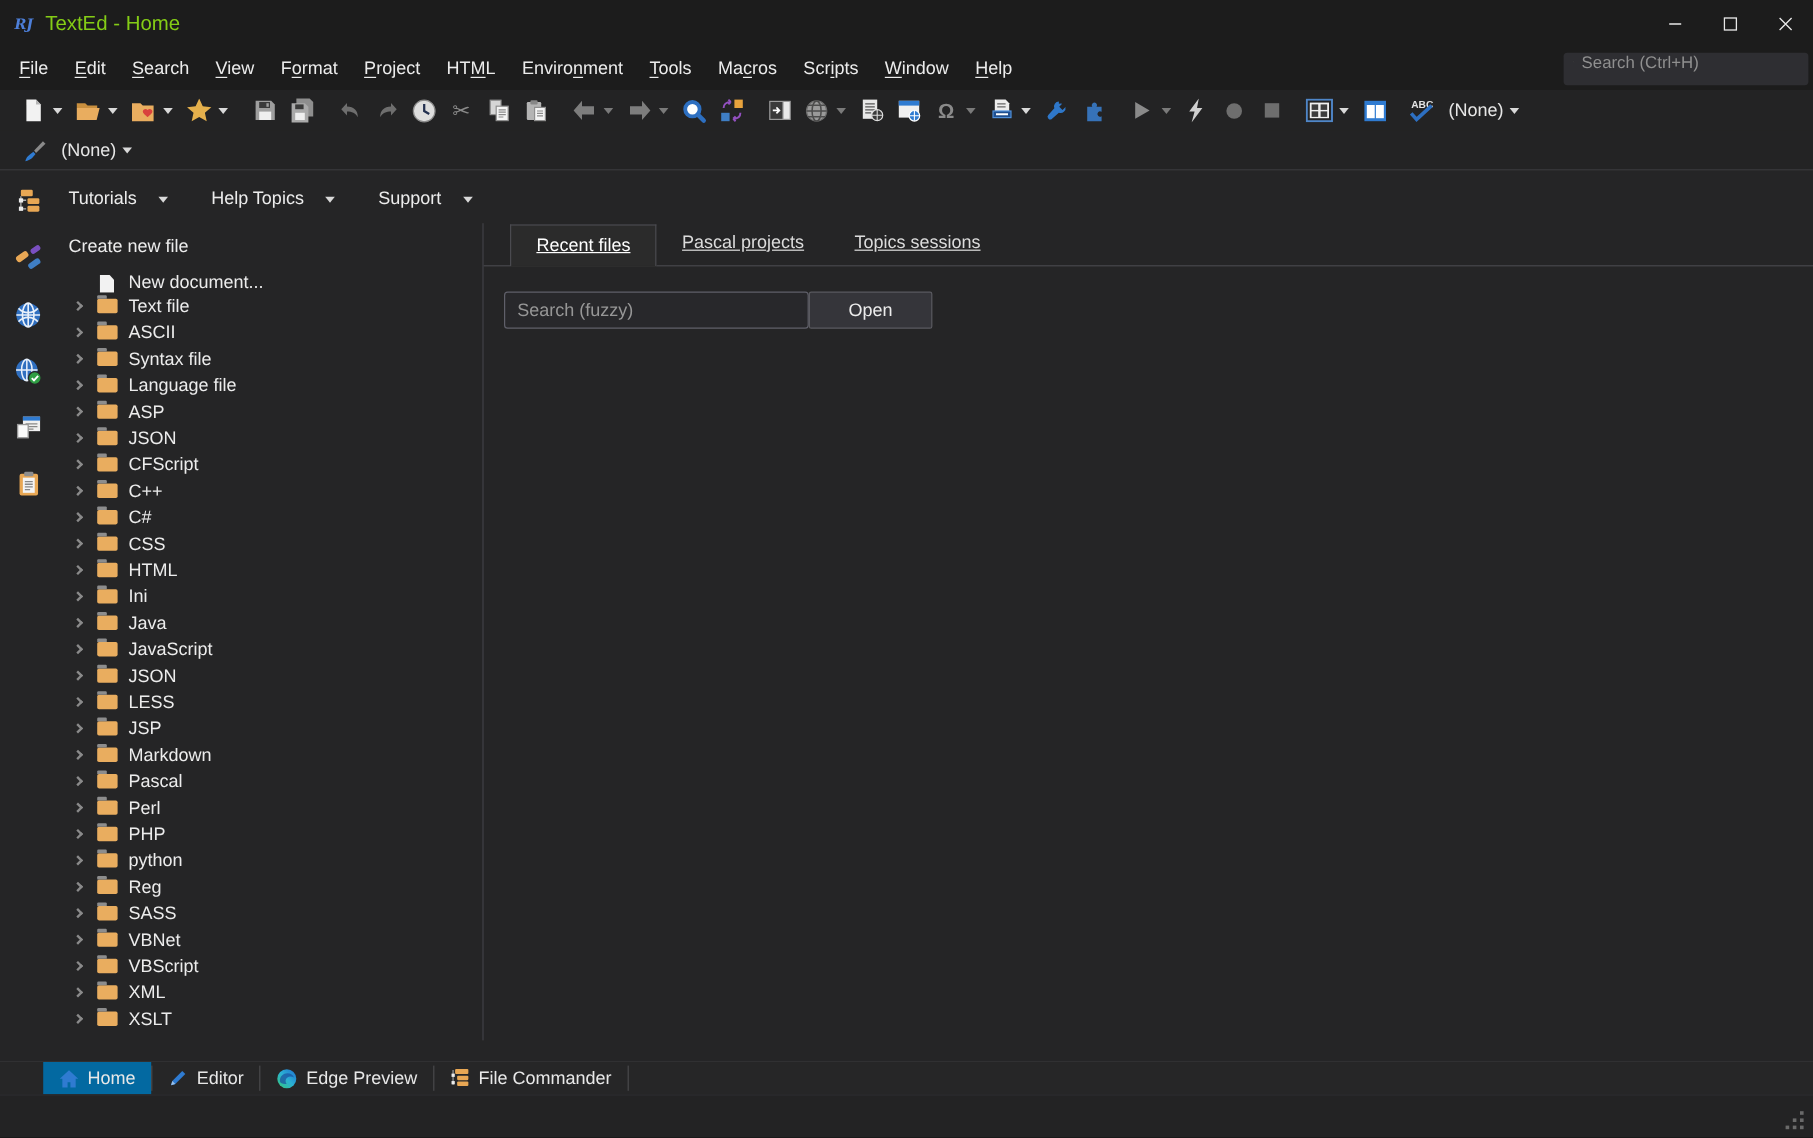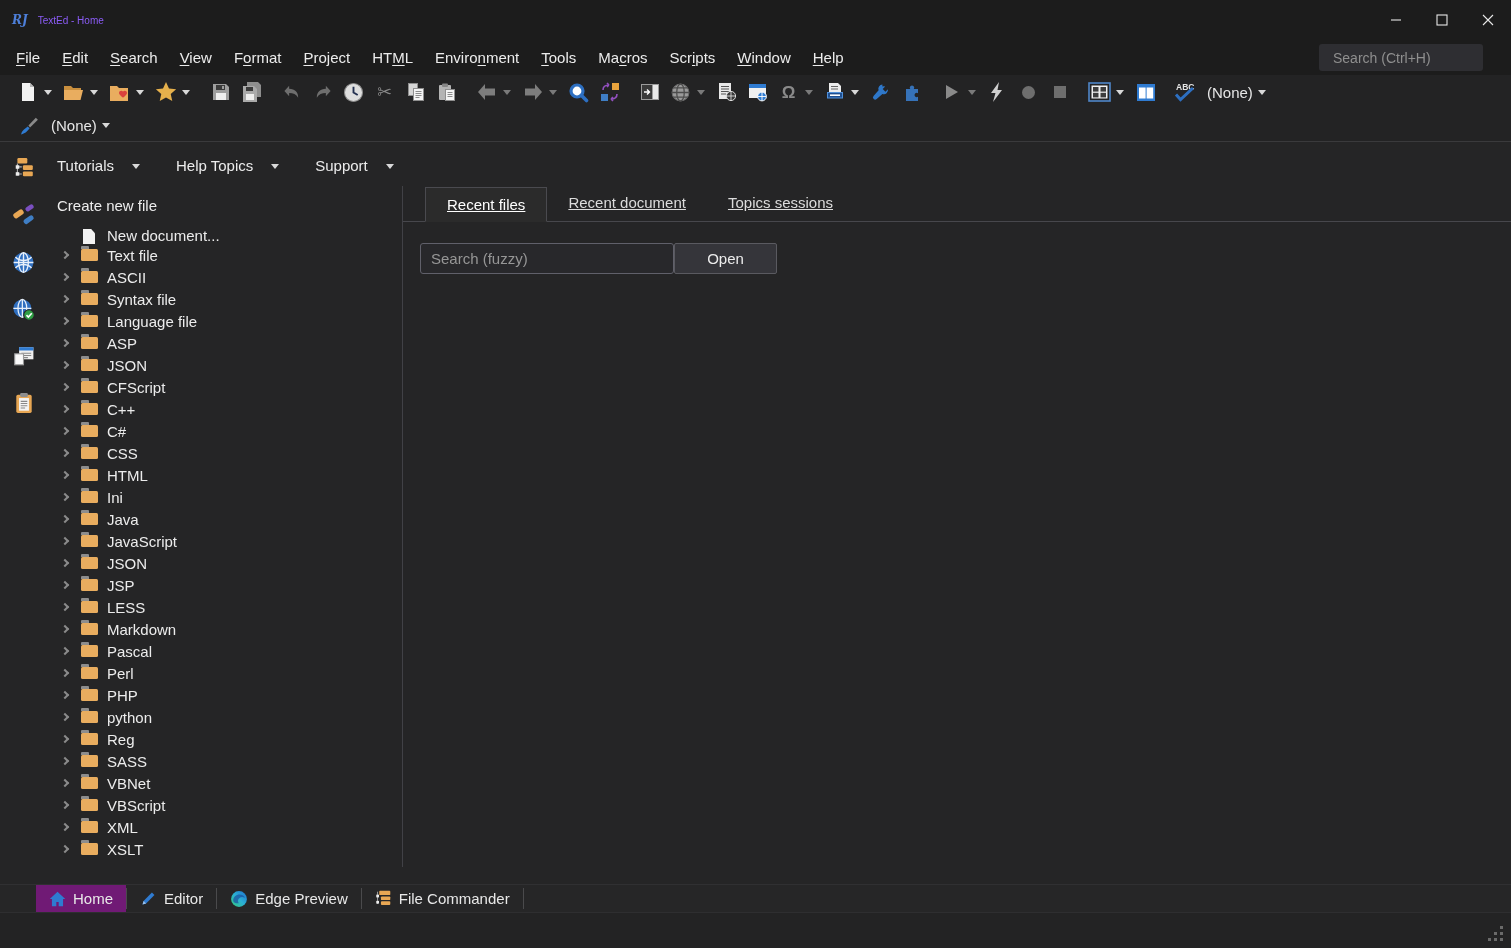--- a/index.html
+++ b/index.html
@@ -6,29 +6,29 @@
   html,body { background:#111; }
   .app {
     position:relative; width:1511px; height:948px; overflow:hidden;
     background:#252526; color:#e6e6e6;
     font-family:"Liberation Sans","DejaVu Sans",sans-serif; font-size:15px;
     user-select:none;
   }
   
   .titlebar { position:absolute; top:0; left:0; right:0; height:40px; background:#1c1c1c; display:flex; align-items:center; }
   .app-logo { margin:0 10px 0 12px; font-family:"DejaVu Serif",serif; font-style:italic; font-weight:bold; font-size:12px; color:#4d7fd9; }
-  .win-title { font-size:10px; color:#8b5cf6; }
+  .win-title { font-size:17px; color:#84cc16; }
   .win-controls { margin-left:auto; display:flex; height:40px; }
   .win-btn { width:46px; height:40px; display:flex; align-items:center; justify-content:center; }
   .win-btn svg { stroke:#e8e8e8; stroke-width:1.1; fill:none; }
   
   .menubar { position:absolute; top:40px; left:0; right:0; height:35px; background:#1c1c1c; display:flex; align-items:center; padding-left:5px; }
   .menu-item { padding:0 11px; height:35px; line-height:35px; color:#ececec; cursor:default; }
   .menu-item u { text-underline-offset:2px; }
-  .menu-search { position:absolute; right:28px; top:4px; width:164px; height:27px; background:#2e2e32; border-radius:3px; display:flex; align-items:center; padding:0 8px; }
+  .menu-search { position:absolute; right:4px; top:4px; width:204px; height:27px; background:#2e2e32; border-radius:3px; display:flex; align-items:flex-start; padding:0 8px; }
   .menu-search input { flex:1; background:transparent; border:none; outline:none; color:#ddd; font:14px "Liberation Sans",sans-serif; margin-left:6px; }
   .menu-search input::placeholder { color:#8f8f8f; }
   
   .toolbar { position:absolute; top:75px; left:0; right:0; height:34px; background:#232324; display:flex; align-items:center; padding-left:12px; }
   .toolbar2 { position:absolute; top:109px; left:0; right:0; height:33px; background:#232324; border-bottom:1px solid #3a3a3c; display:flex; align-items:center; padding-left:14px; }
   .tbtn { width:31px; height:28px; display:flex; align-items:center; justify-content:center; flex:0 0 auto; }
   .tbtn svg, .tbtn .glyph { pointer-events:none; }
   .caret { width:0; height:0; border-left:4px solid transparent; border-right:4px solid transparent; border-top:5px solid #d9d9d9; margin:0 6px 0 1px; flex:0 0 auto; }
   .caret.dim { border-top-color:#7a7a7a; }
   .gap { margin-left:9px; }
@@ -60,21 +60,21 @@
   .tabbar { display:flex; align-items:flex-end; padding-left:22px; border-bottom:1px solid #47474c; height:36px; }
   .tab { padding:0 21px; height:35px; line-height:34px; color:#dcdcdc;text-decoration:underline; }
   .tab.active { background:#2b2b2b; border:1px solid #4a4a4f; border-bottom:1px solid #2b2b2b; margin-bottom:-1px; color:#fff; }
   .search-row { display:flex; margin:21px 0 0 17px; }
   .fuzzy-input { width:254px; height:31px; background:#28282b; border:1px solid #60606a; border-radius:3px; color:#ddd; padding:0 10px; font:15px "Liberation Sans",sans-serif; outline:none; }
   .fuzzy-input::placeholder { color:#969696; }
   .open-btn { width:103px; height:31px; background:#35353a; border:1px solid #5a5a60; border-radius:2px; color:#ececec; font:15px "Liberation Sans",sans-serif; }
   
   .bottombar { position:absolute; left:0; right:0; bottom:36px; height:28px; background:#262627; border-top:1px solid #303032; display:flex; align-items:stretch; padding-left:36px; }
   .bb-tab { display:flex; align-items:center; gap:7px; padding:0 13px; color:#e8e8e8; }
-  .bb-tab.active { background:#701a75; }
+  .bb-tab.active { background:#0369a1; }
   .bb-sep { width:1px; background:#4a4a4c; margin:3px 0; }
   .statusstrip { position:absolute; left:0; right:0; bottom:0; height:36px; background:#232324; border-top:1px solid #2e2e30; }
   .grip { position:absolute; right:8px; bottom:7px; width:18px; height:18px; }
   .grip i { position:absolute; width:3px; height:3px; background:#6a6a6a; }
 </style>
 </head>
 <body>
 
 <div class="app">
 
@@ -522,27 +522,27 @@
 
             <div class="tree-item">
               <span class="chev"></span>
               <span class="folder"></span>
               <span class="tree-label">JSON</span>
             </div>
 
             <div class="tree-item">
               <span class="chev"></span>
               <span class="folder"></span>
+              <span class="tree-label">LESS</span>
+            </div>
+
+            <div class="tree-item">
+              <span class="chev"></span>
+              <span class="folder"></span>
               <span class="tree-label">JSP</span>
-            </div>
-
-            <div class="tree-item">
-              <span class="chev"></span>
-              <span class="folder"></span>
-              <span class="tree-label">LESS</span>
             </div>
 
             <div class="tree-item">
               <span class="chev"></span>
               <span class="folder"></span>
               <span class="tree-label">Markdown</span>
             </div>
 
             <div class="tree-item">
               <span class="chev"></span>
@@ -603,21 +603,21 @@
               <span class="folder"></span>
               <span class="tree-label">XSLT</span>
             </div>
           </div>
       </div>
     </div>
 
     <div class="main">
       <div class="tabbar">
         <div class="tab active">Recent files</div>
-        <div class="tab">Recent document</div>
+        <div class="tab">Pascal projects</div>
         <div class="tab">Topics sessions</div>
       </div>
       <div class="search-row">
         <input class="fuzzy-input" type="text" placeholder="Search (fuzzy)" style="">
         <button class="open-btn">Open</button>
       </div>
     </div>
   </div>
 
   <div class="bottombar">

